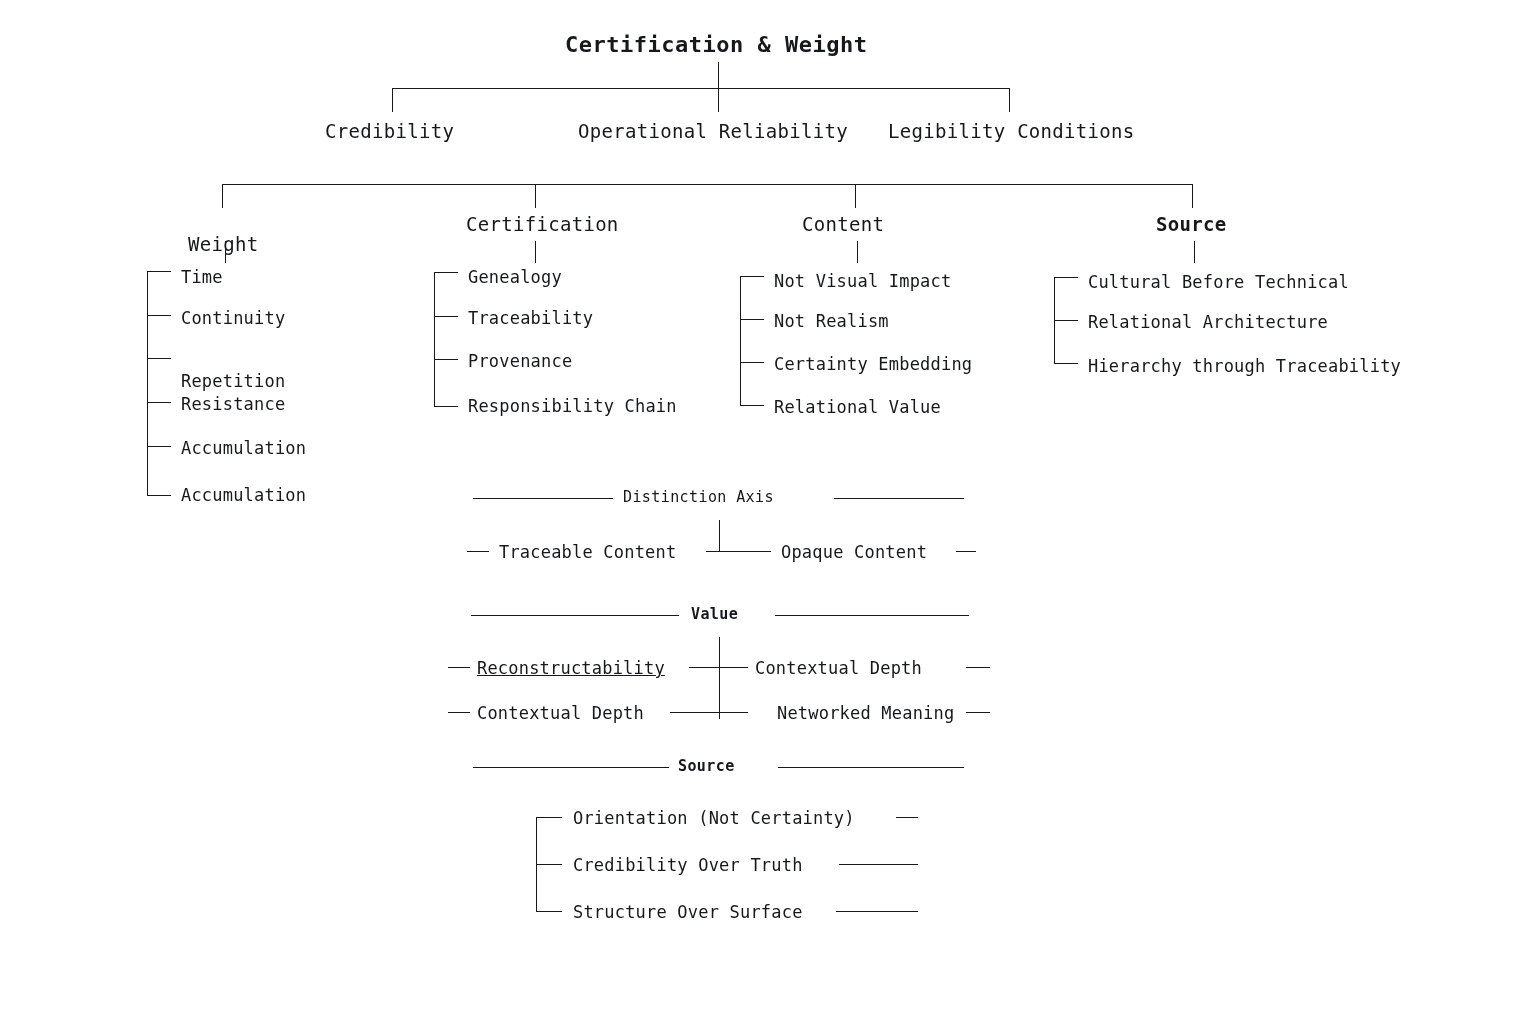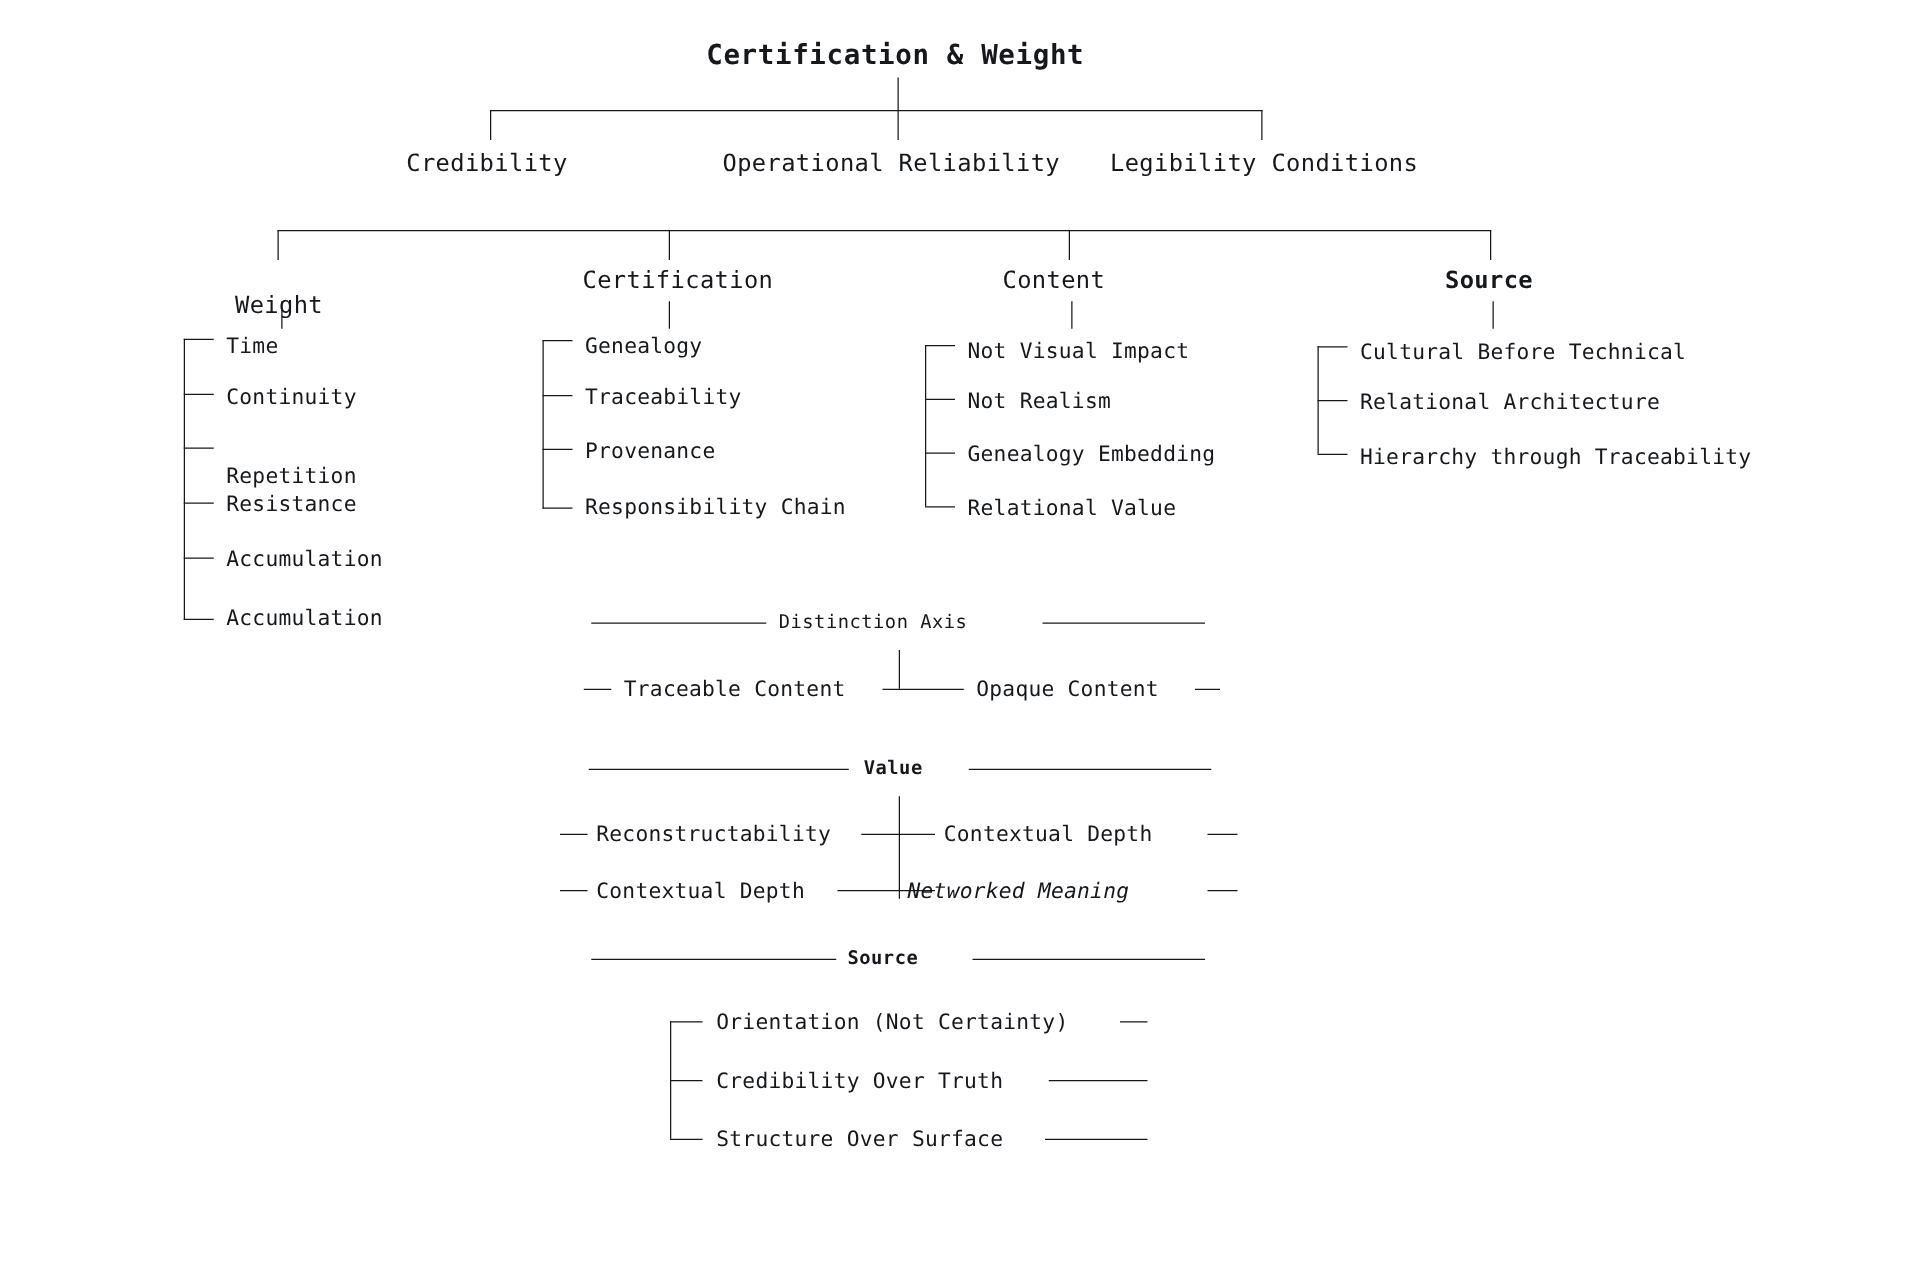--- a/index.html
+++ b/index.html
@@ -131,21 +131,21 @@
   <div class="abs leaf" style="left:468px; top:396px;">Responsibility Chain</div>
 
   <div class="vline" style="left:740px; top:276px; height:129px;"></div>
   <div class="hline" style="left:740px; top:276px; width:24px;"></div>
   <div class="hline" style="left:740px; top:319px; width:24px;"></div>
   <div class="hline" style="left:740px; top:362px; width:24px;"></div>
   <div class="hline" style="left:740px; top:405px; width:24px;"></div>
 
   <div class="abs leaf" style="left:774px; top:271px;">Not Visual Impact</div>
   <div class="abs leaf" style="left:774px; top:311px;">Not Realism</div>
-  <div class="abs leaf" style="left:774px; top:354px;">Genealogy Embedding</div>
+  <div class="abs leaf" style="left:774px; top:354px;">Certainty Embedding</div>
   <div class="abs leaf" style="left:774px; top:397px;">Relational Value</div>
 
   <div class="vline" style="left:1054px; top:277px; height:86px;"></div>
   <div class="hline" style="left:1054px; top:277px; width:24px;"></div>
   <div class="hline" style="left:1054px; top:320px; width:24px;"></div>
   <div class="hline" style="left:1054px; top:363px; width:24px;"></div>
 
   <div class="abs leaf" style="left:1088px; top:272px;">Cultural Before Technical</div>
   <div class="abs leaf" style="left:1088px; top:312px;">Relational Architecture</div>
   <div class="abs leaf" style="left:1088px; top:356px;">Hierarchy through Traceability</div>
@@ -162,29 +162,29 @@
   <div class="abs rowitem" style="left:781px; top:542px;">Opaque Content</div>
   <div class="dash" style="left:956px; top:551px; width:20px;"></div>
 
   <div class="hline" style="left:471px; top:615px; width:208px;"></div>
   <div class="abs sechead bold" style="left:691px; top:605px;">Value</div>
   <div class="hline" style="left:775px; top:615px; width:194px;"></div>
 
   <div class="vline" style="left:719px; top:637px; height:82px;"></div>
 
   <div class="dash" style="left:448px; top:667px; width:22px;"></div>
-  <div class="abs rowitem" style="left:477px; top:658px;">Reconstructability</div>
+  <div class="abs rowitem" style="left:477px; top:658px;text-decoration:underline;">Reconstructability</div>
   <div class="hline" style="left:689px; top:667px; width:59px;"></div>
   <div class="abs rowitem" style="left:755px; top:658px;">Contextual Depth</div>
   <div class="dash" style="left:966px; top:667px; width:24px;"></div>
 
   <div class="dash" style="left:448px; top:712px; width:22px;"></div>
   <div class="abs rowitem" style="left:477px; top:703px;">Contextual Depth</div>
   <div class="hline" style="left:670px; top:712px; width:78px;"></div>
-  <div class="abs rowitem" style="left:726px; top:703px;font-style:italic;">Networked Meaning</div>
+  <div class="abs rowitem" style="left:777px; top:703px;">Networked Meaning</div>
   <div class="dash" style="left:966px; top:712px; width:24px;"></div>
 
   <div class="hline" style="left:473px; top:767px; width:196px;"></div>
   <div class="abs sechead bold" style="left:678px; top:757px;">Source</div>
   <div class="hline" style="left:778px; top:767px; width:186px;"></div>
 
   <div class="vline" style="left:536px; top:817px; height:94px;"></div>
   <div class="hline" style="left:536px; top:817px; width:26px;"></div>
   <div class="hline" style="left:536px; top:864px; width:26px;"></div>
   <div class="hline" style="left:536px; top:911px; width:26px;"></div>

